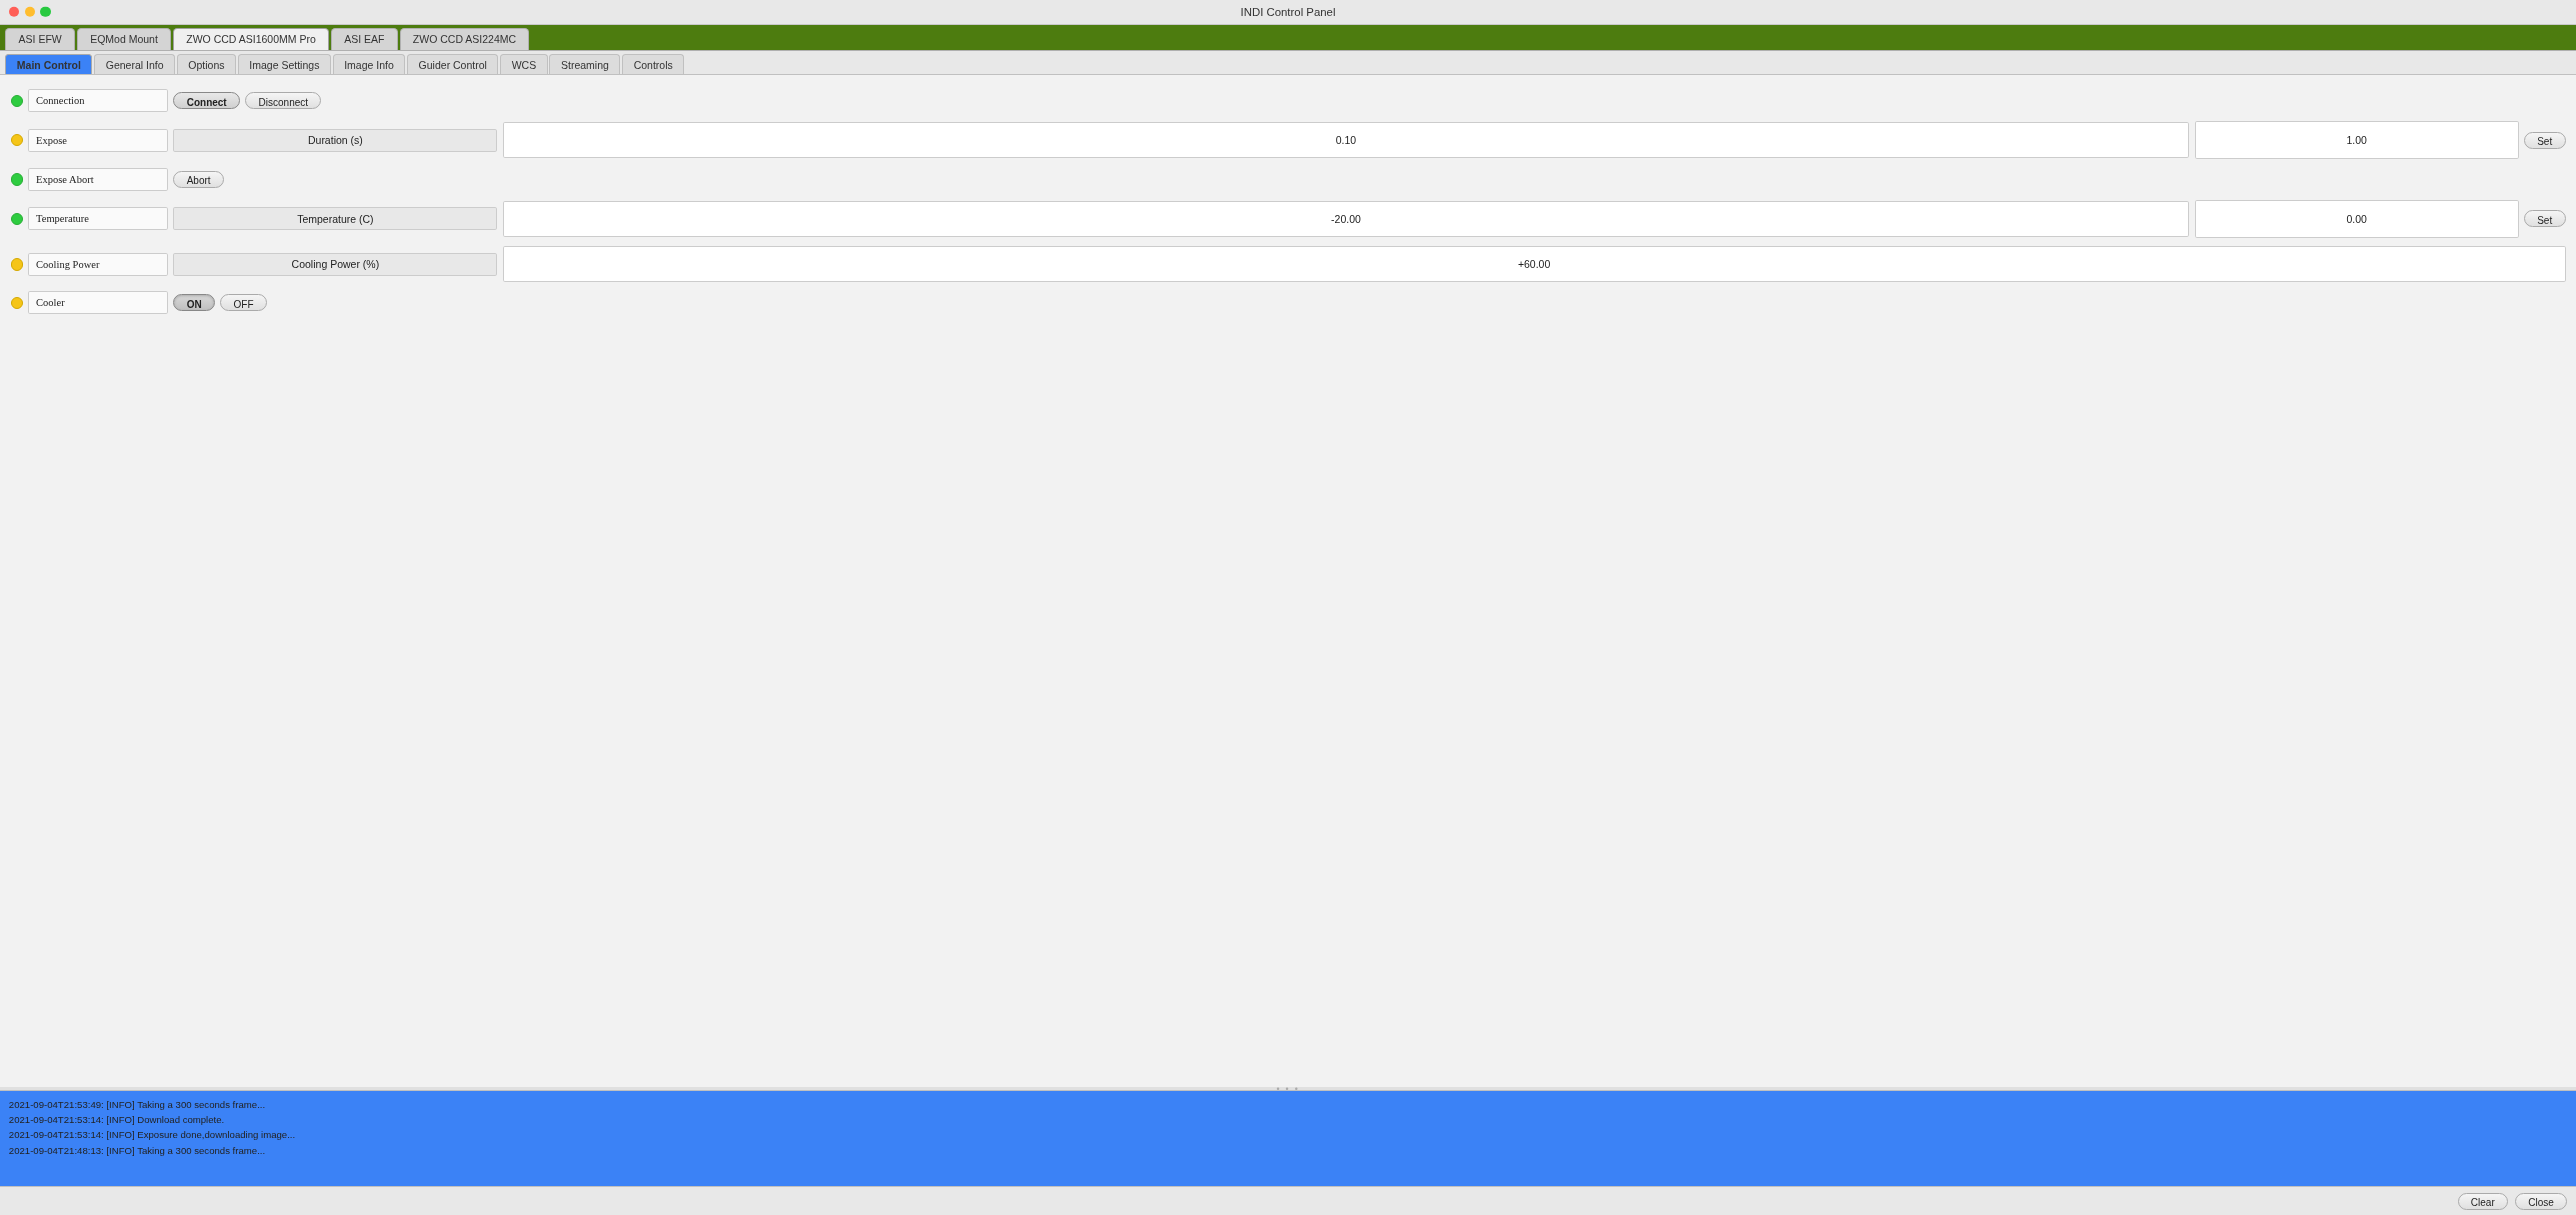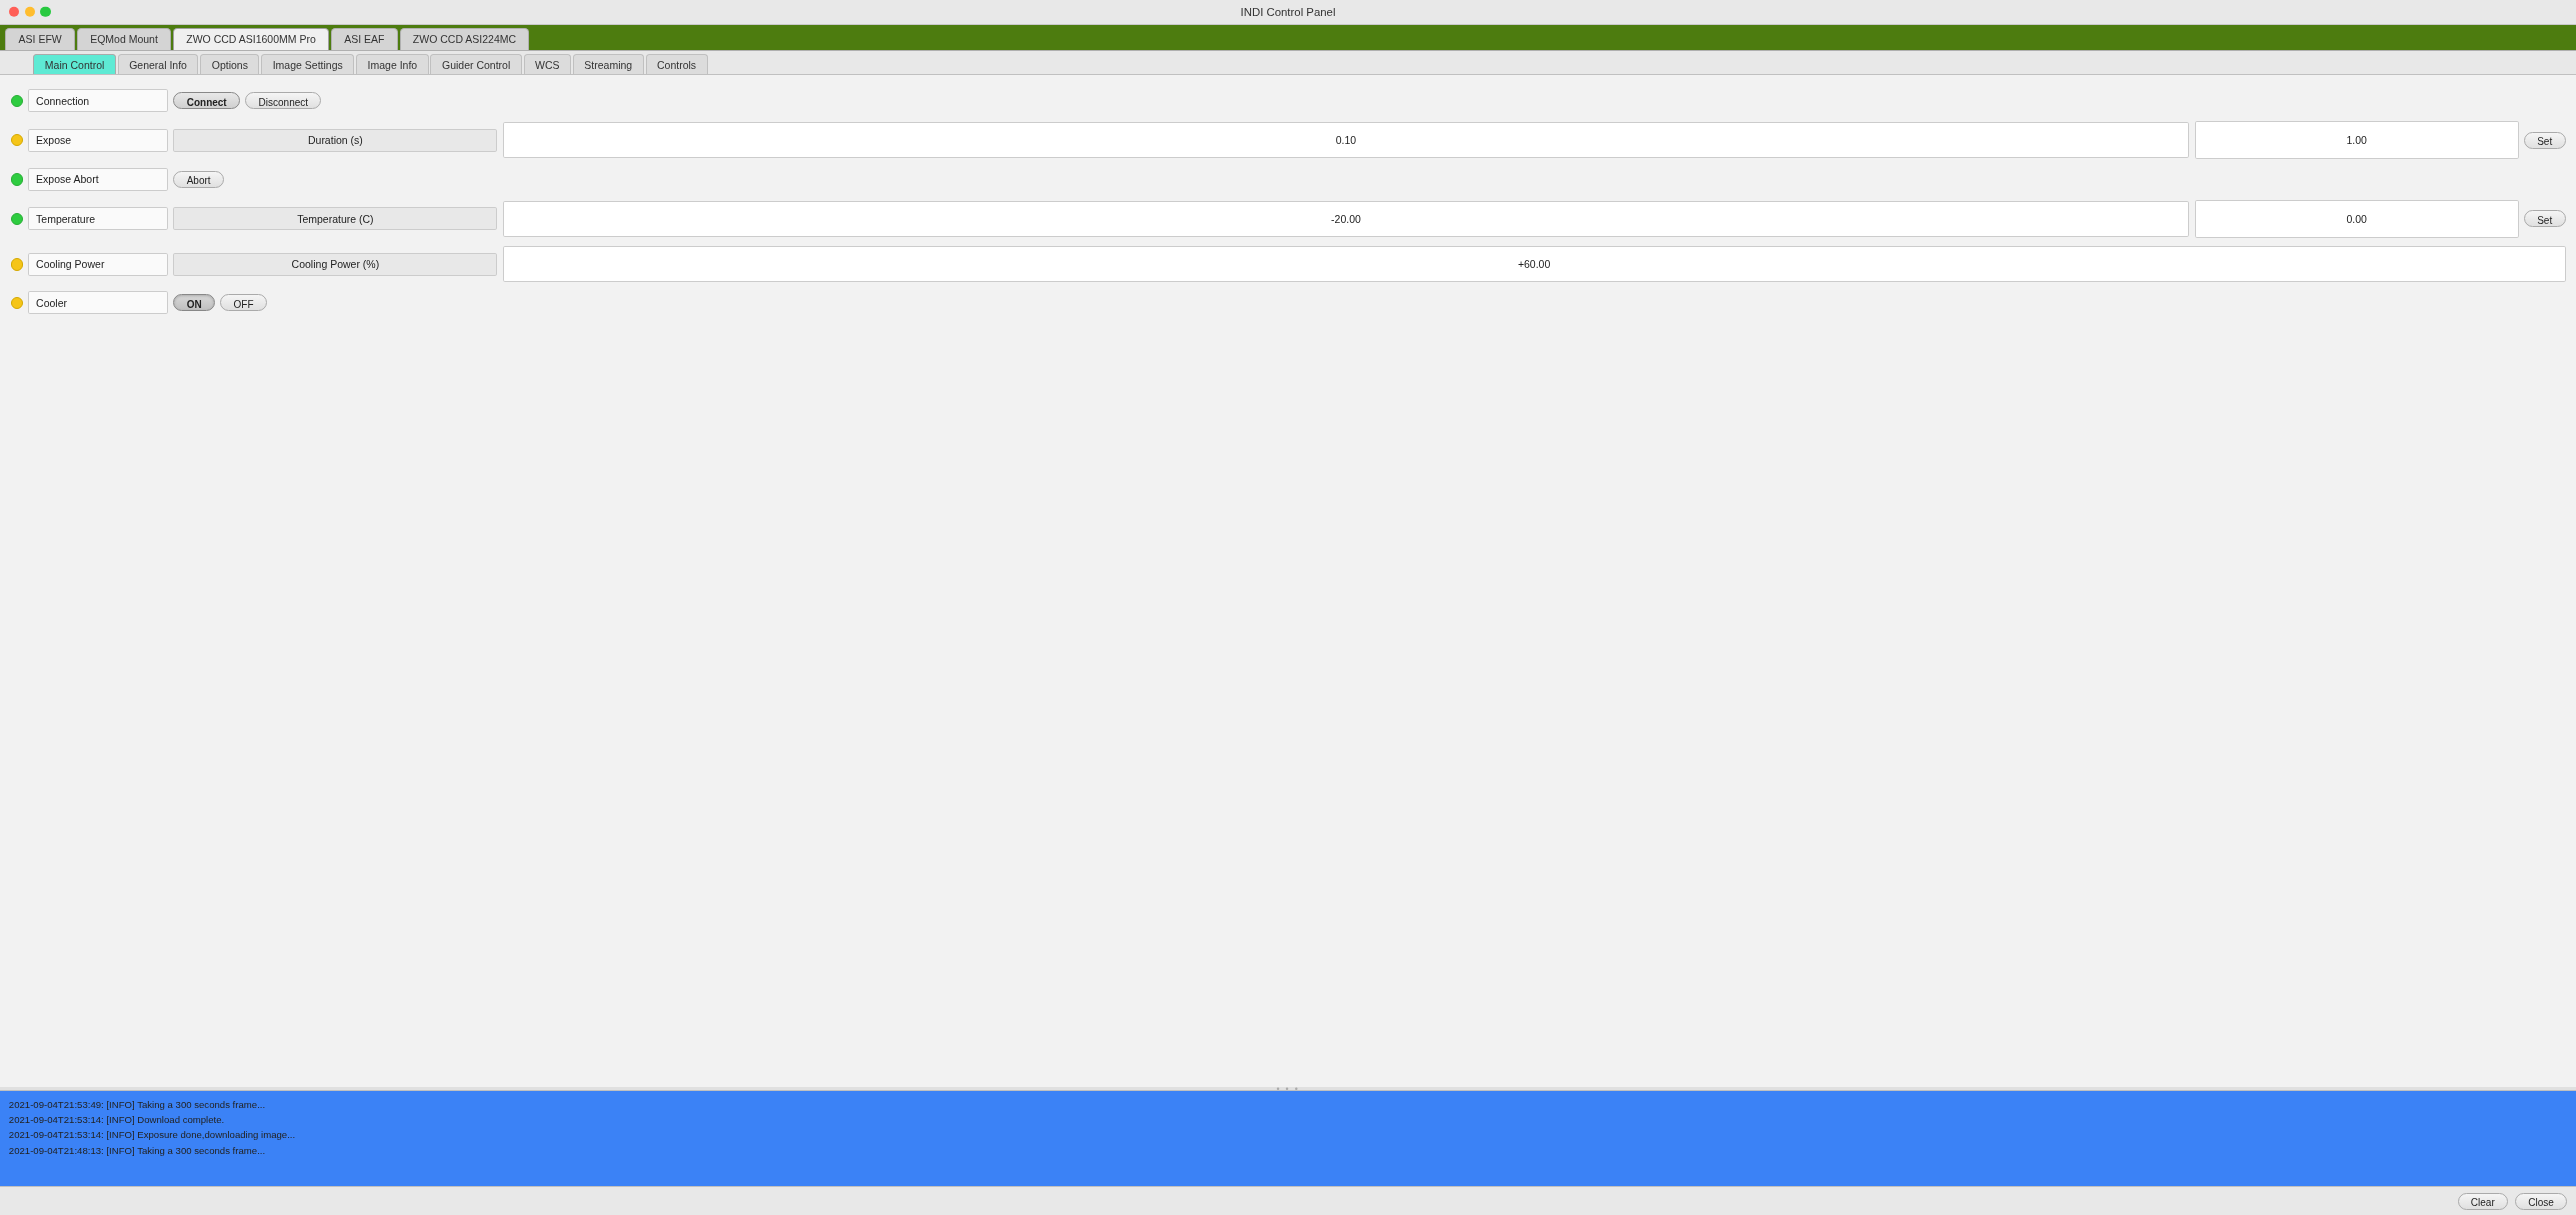--- a/index.html
+++ b/index.html
@@ -98,24 +98,23 @@
       border: 0.9px solid #c0c0c0;
       border-bottom: none;
       border-radius: 3.5px 3.5px 0 0;
       background: #dcdcdc;
       cursor: pointer;
       font-size: 10.5px;
       color: #333;
       white-space: nowrap;
     }
     .section-tab.active {
-      background: #5eead4;
+      background: #3b82f6;
       border-color: #aaa;
-      font-weight: 400;
-      margin-left: 28px;
+      font-weight: 700;
     }
 
     
     .content-panel {
       flex: 1;
       padding: 14px 10.5px;
       overflow-y: auto;
       background: #f2f2f2;
     }
 
@@ -141,20 +140,21 @@
       min-width: 140px;
       border: 0.9px solid #ccc;
       background: #fafafa;
       padding: 3.5px 7px;
       font-size: 10.5px;
       color: #222;
       border-radius: 1.8px;
       height: 23px;
       display: flex;
       align-items: center;
+      font-family: Liberation Serif, serif;
     }
 
     .field-label {
       border: 0.9px solid #ccc;
       background: #e8e8e8;
       padding: 3.5px 7px;
       font-size: 10.5px;
       color: #222;
       border-radius: 1.8px;
       height: 23px;

